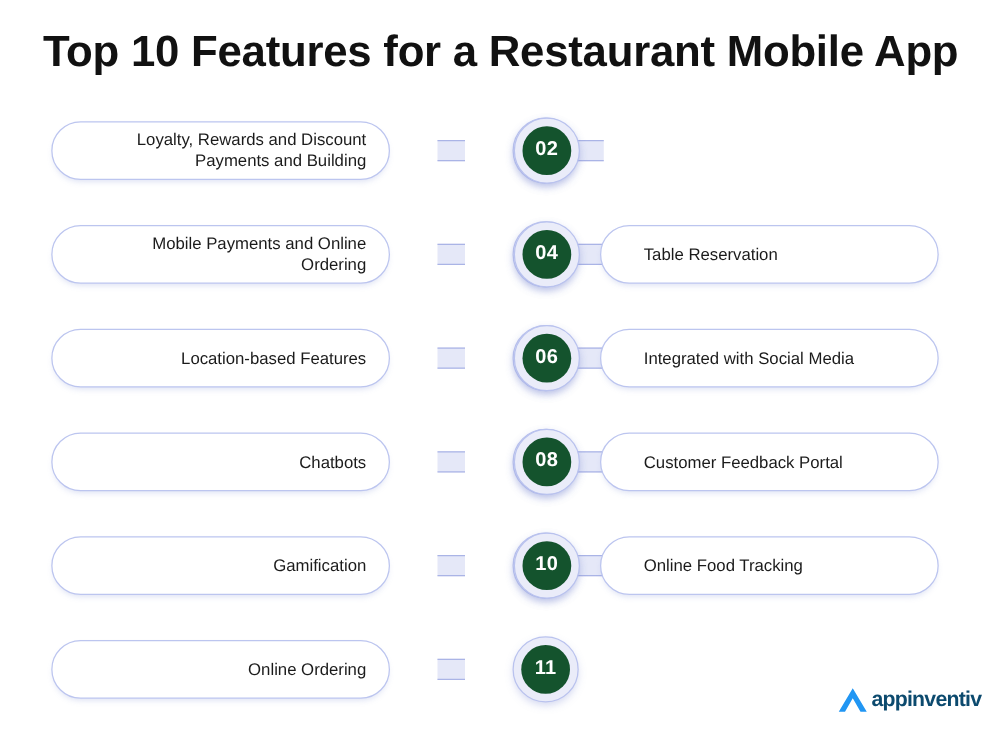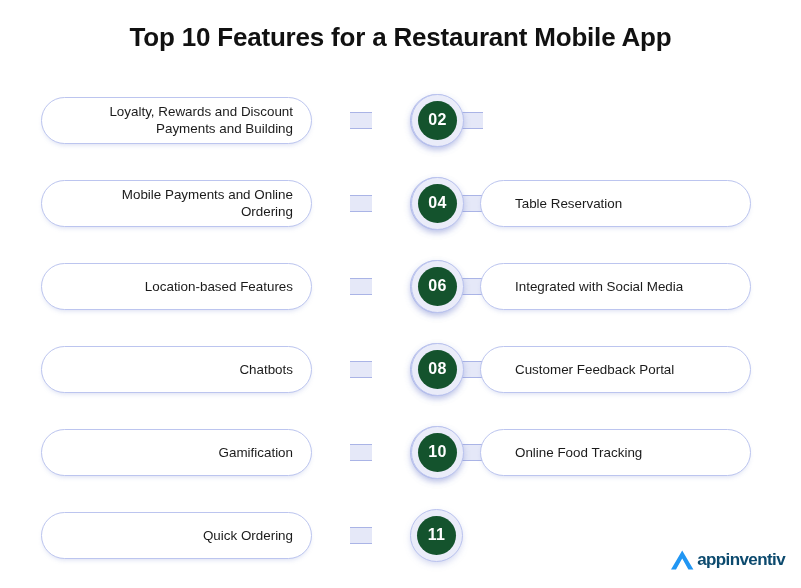--- a/index.html
+++ b/index.html
@@ -14,21 +14,21 @@
     overflow: hidden;
     position: relative;
   }
 
   .page-title {
     position: absolute;
     top: 22px;
     left: 0;
     width: 801px;
     text-align: center;
-    font-size: 26px;
+    font-size: 35px;
     font-weight: bold;
     color: #111111;
     letter-spacing: -0.2px;
   }
 
   .rows {
     position: absolute;
     top: 92px;
     left: 0;
     width: 801px;
@@ -261,21 +261,21 @@
           <span>Online Food Tracking</span>
         </div>
       </div>
     </div>
   </div>
 
   <div class="row">
     <div class="item item-left">
       <div class="pill">
         <div>
-          <span>Quick Ordering</span>
+          <span>Online Ordering</span>
         </div>
       </div>
       <div class="connector"></div>
       <div class="badge-wrap">
         <div class="badge">11</div>
       </div>
     </div>
   </div>
 
 </div>

